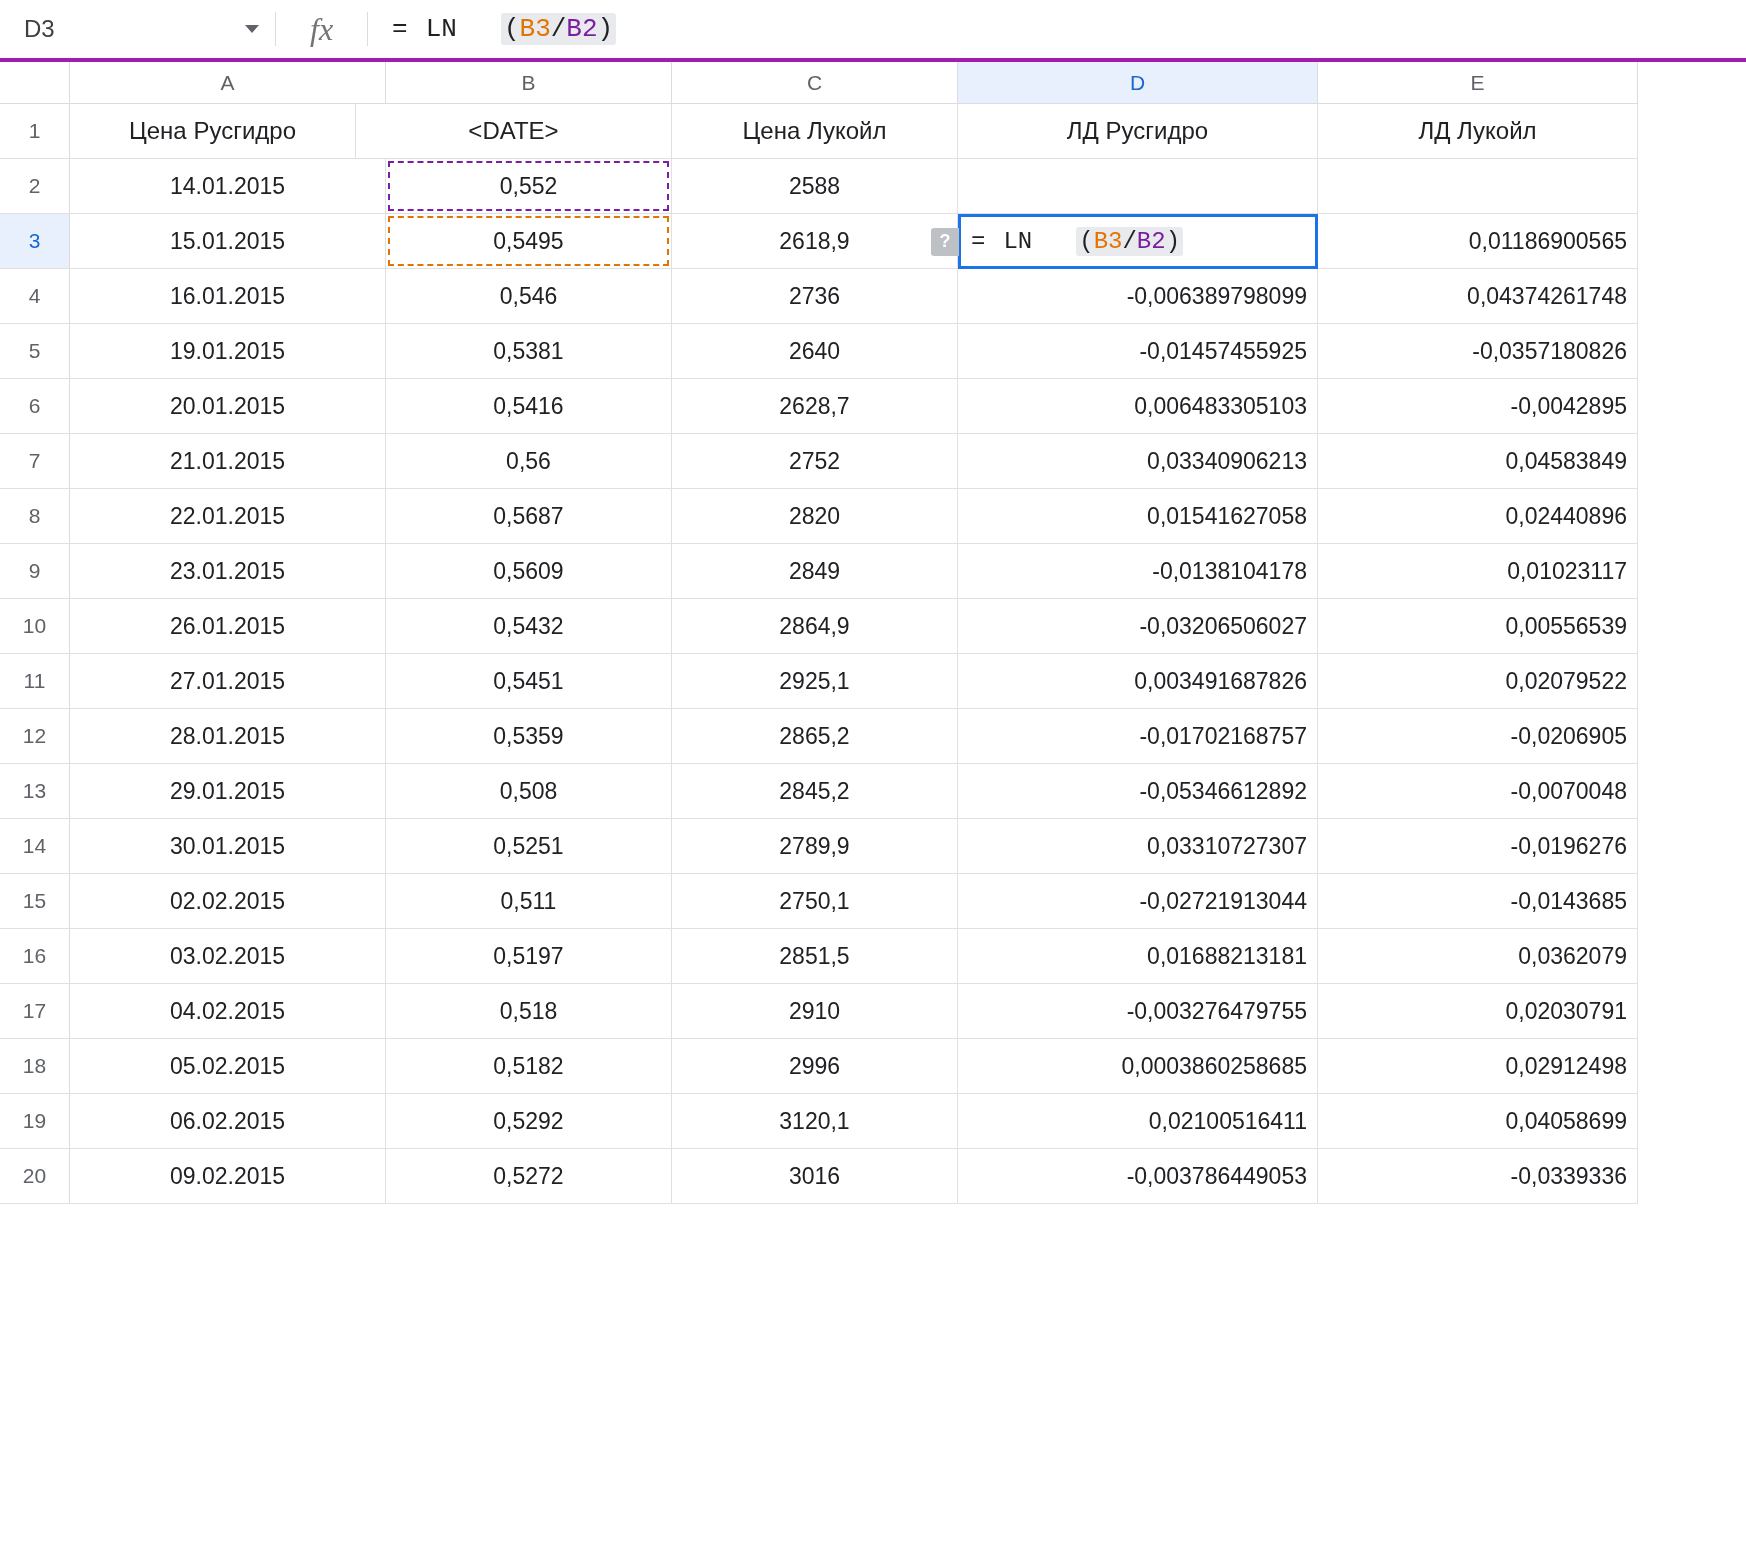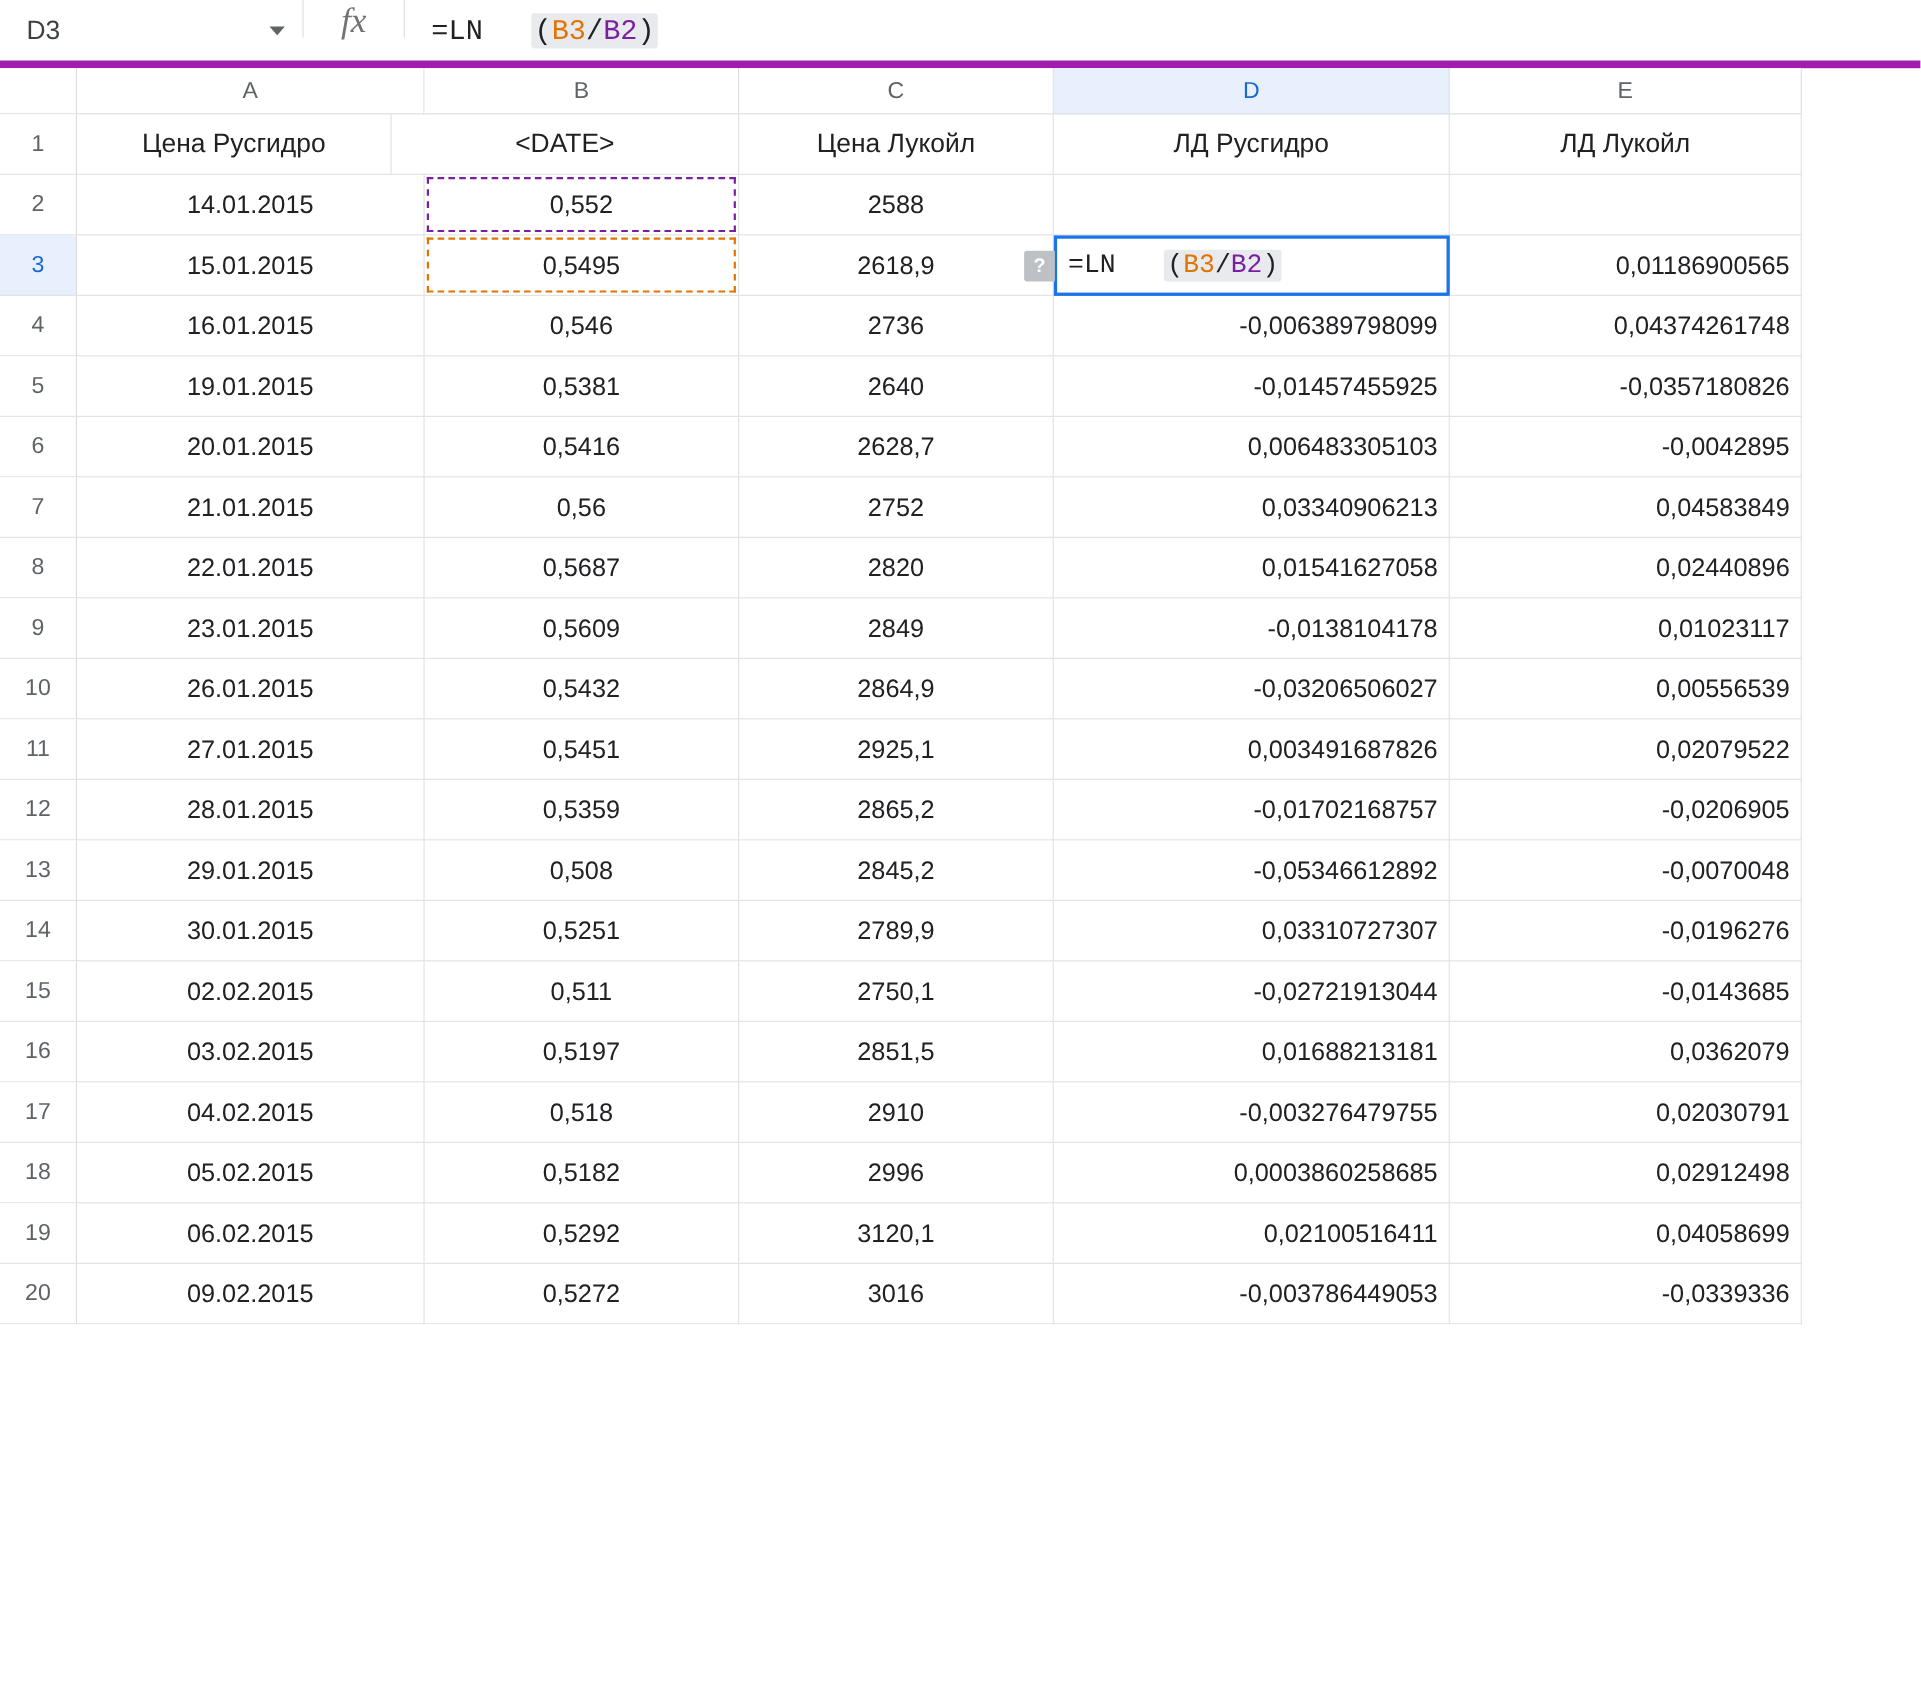--- a/index.html
+++ b/index.html
@@ -5,22 +5,23 @@
   * { box-sizing: border-box; margin: 0; padding: 0; }
   body {
     font-family: Arial, "Helvetica Neue", sans-serif;
     background: #fff;
     color: #202124;
     font-size: 22px;
     width: 1746px;
   }
   .formula-bar {
     display: flex;
+    align-items: center;
     height: 62px;
-    border-bottom: 7px solid #a21caf;
+    border-bottom: 4px solid #a21caf;
     padding: 0;
   }
   .name-box-wrap {
     display: flex;
     align-items: center;
     width: 275px;
     padding: 0 16px 0 24px;
     height: 100%;
   }
   .name-box {
@@ -49,21 +50,21 @@
     padding: 0 34px 0 34px;
   }
   .formula-text {
     font-family: "Consolas","Courier New",monospace;
     font-size: 26px;
     color: #202124;
     display: flex;
     align-items: center;
   }
   .tok-eq { color:#202124; }
-  .tok-fn { color:#202124; }
+  .tok-fn { color:#202124;margin-left:18px; }
   .tok-paren { color:#202124; }
   .tok-ref-orange { color:#e37400; }
   .tok-ref-purple { color:#7b1fa2; }
   .tok-op { color:#202124; }
   .bg-span { background:#e8eaed; border-radius:3px; padding:1px 3px;margin-left:44px;}
   .sheet {
     width: 100%;
   }
   .grid-row { display: flex; }
   .corner {

